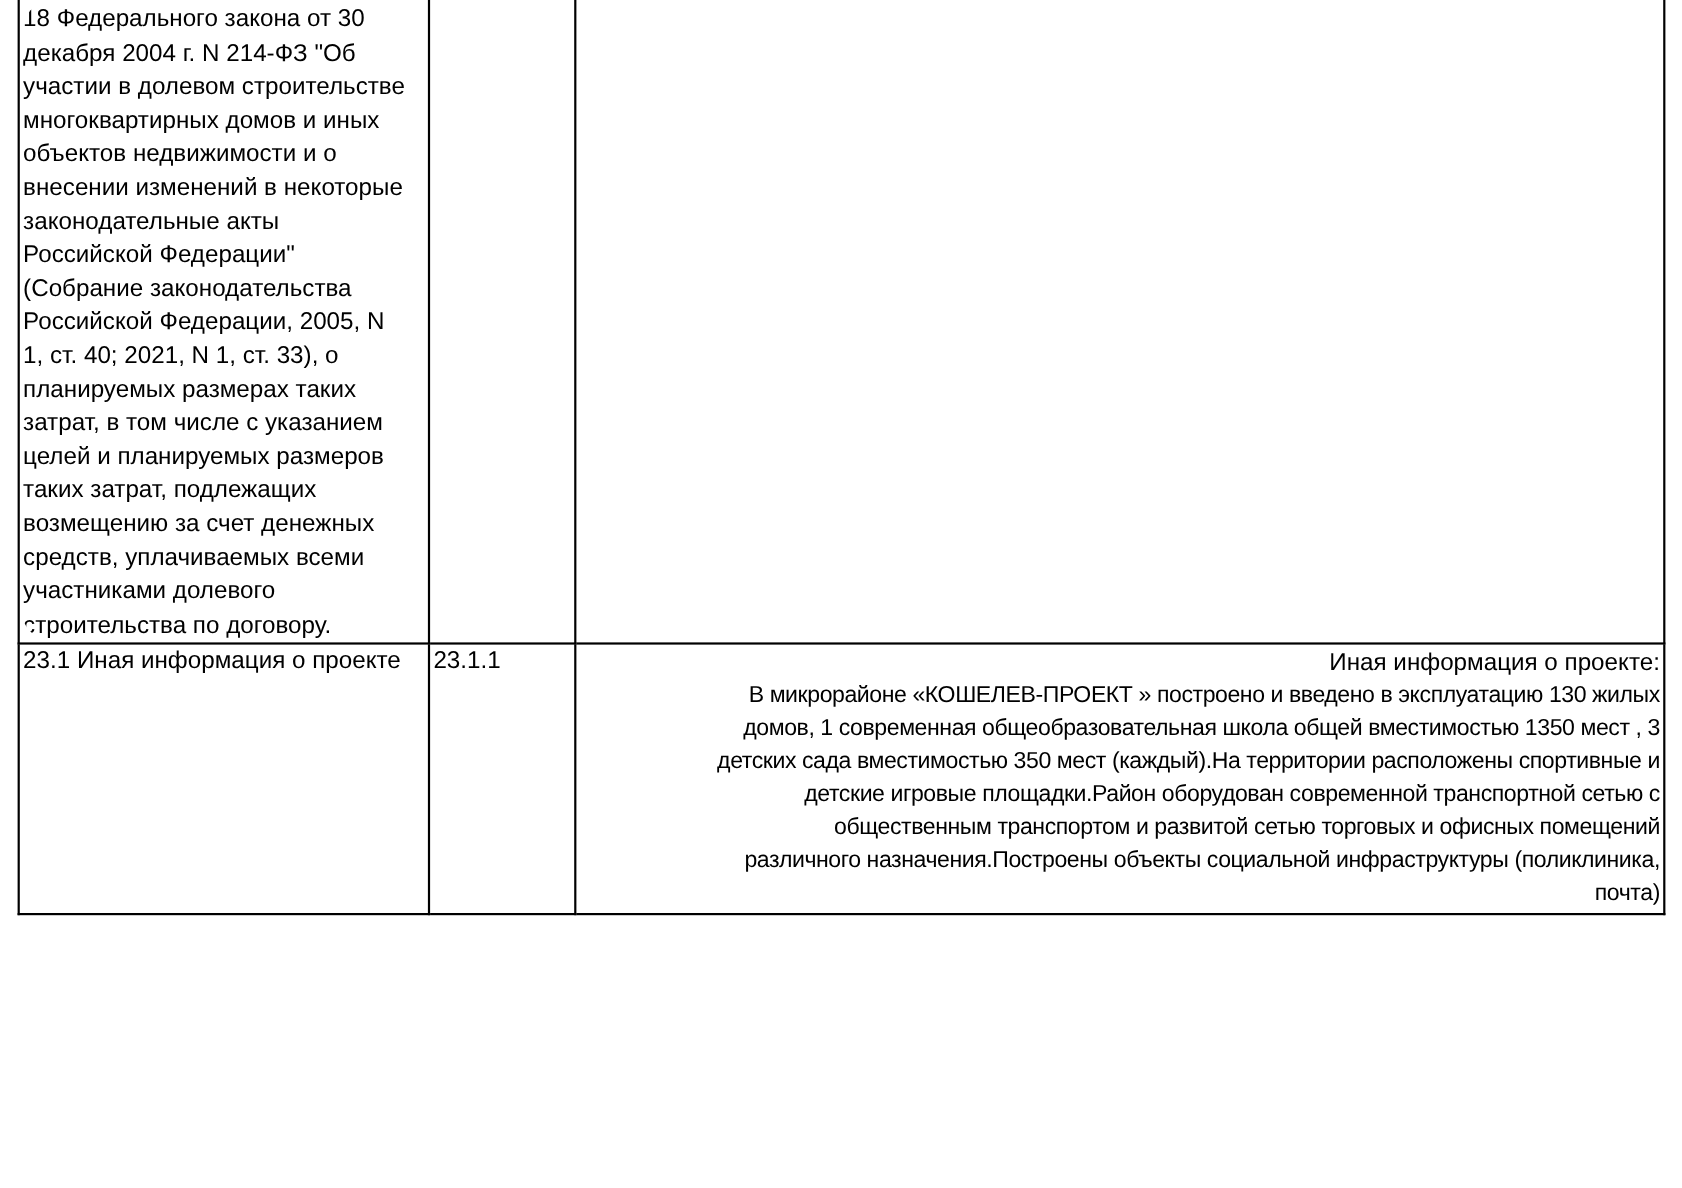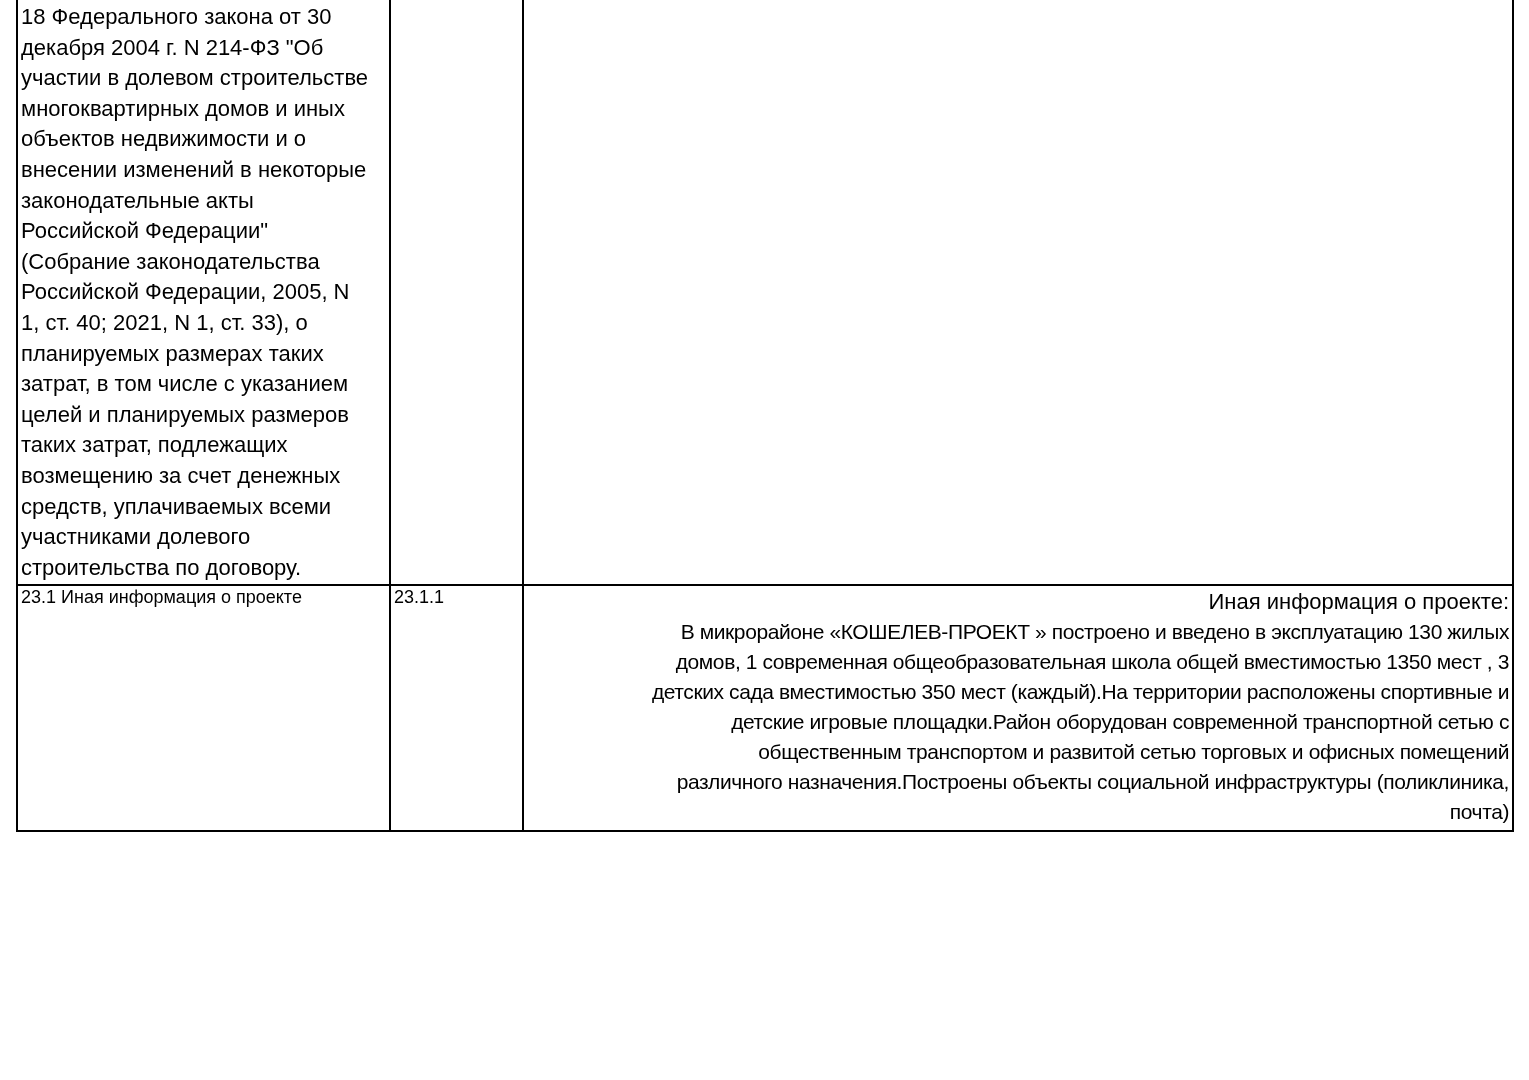--- a/index.html
+++ b/index.html
@@ -33,37 +33,37 @@
     overflow: hidden;
   }
   
   tr.row-continuation td {
     border-top: none;
   }
   col.c1 { width: 373px; }
   col.c2 { width: 133px; }
   col.c3 { width: 990px; }
 
-  tr.row-continuation td { height: 581px; }
+  tr.row-continuation td { height: 581px; border-radius: 32px; }
   tr.row-section td { height: 33px; }
   tr.row-item td { height: 242px; }
 
   .law-text {
     font-size: 22px;
     line-height: 30.6px;
     white-space: pre-line;
     padding-top: 1px;
   }
   td.section-cell {
     font-size: 22px;
     vertical-align: middle;
     padding-left: 4px;
   }
   td.item-label-cell, td.item-code-cell {
-    font-size: 18px;
+    font-size: 22px;
     vertical-align: middle;
   }
   td.value-cell {
     vertical-align: top;
     padding-top: 2px;
     text-align: right;
   }
   .value-intro {
     font-size: 22px;
     line-height: 30px;

